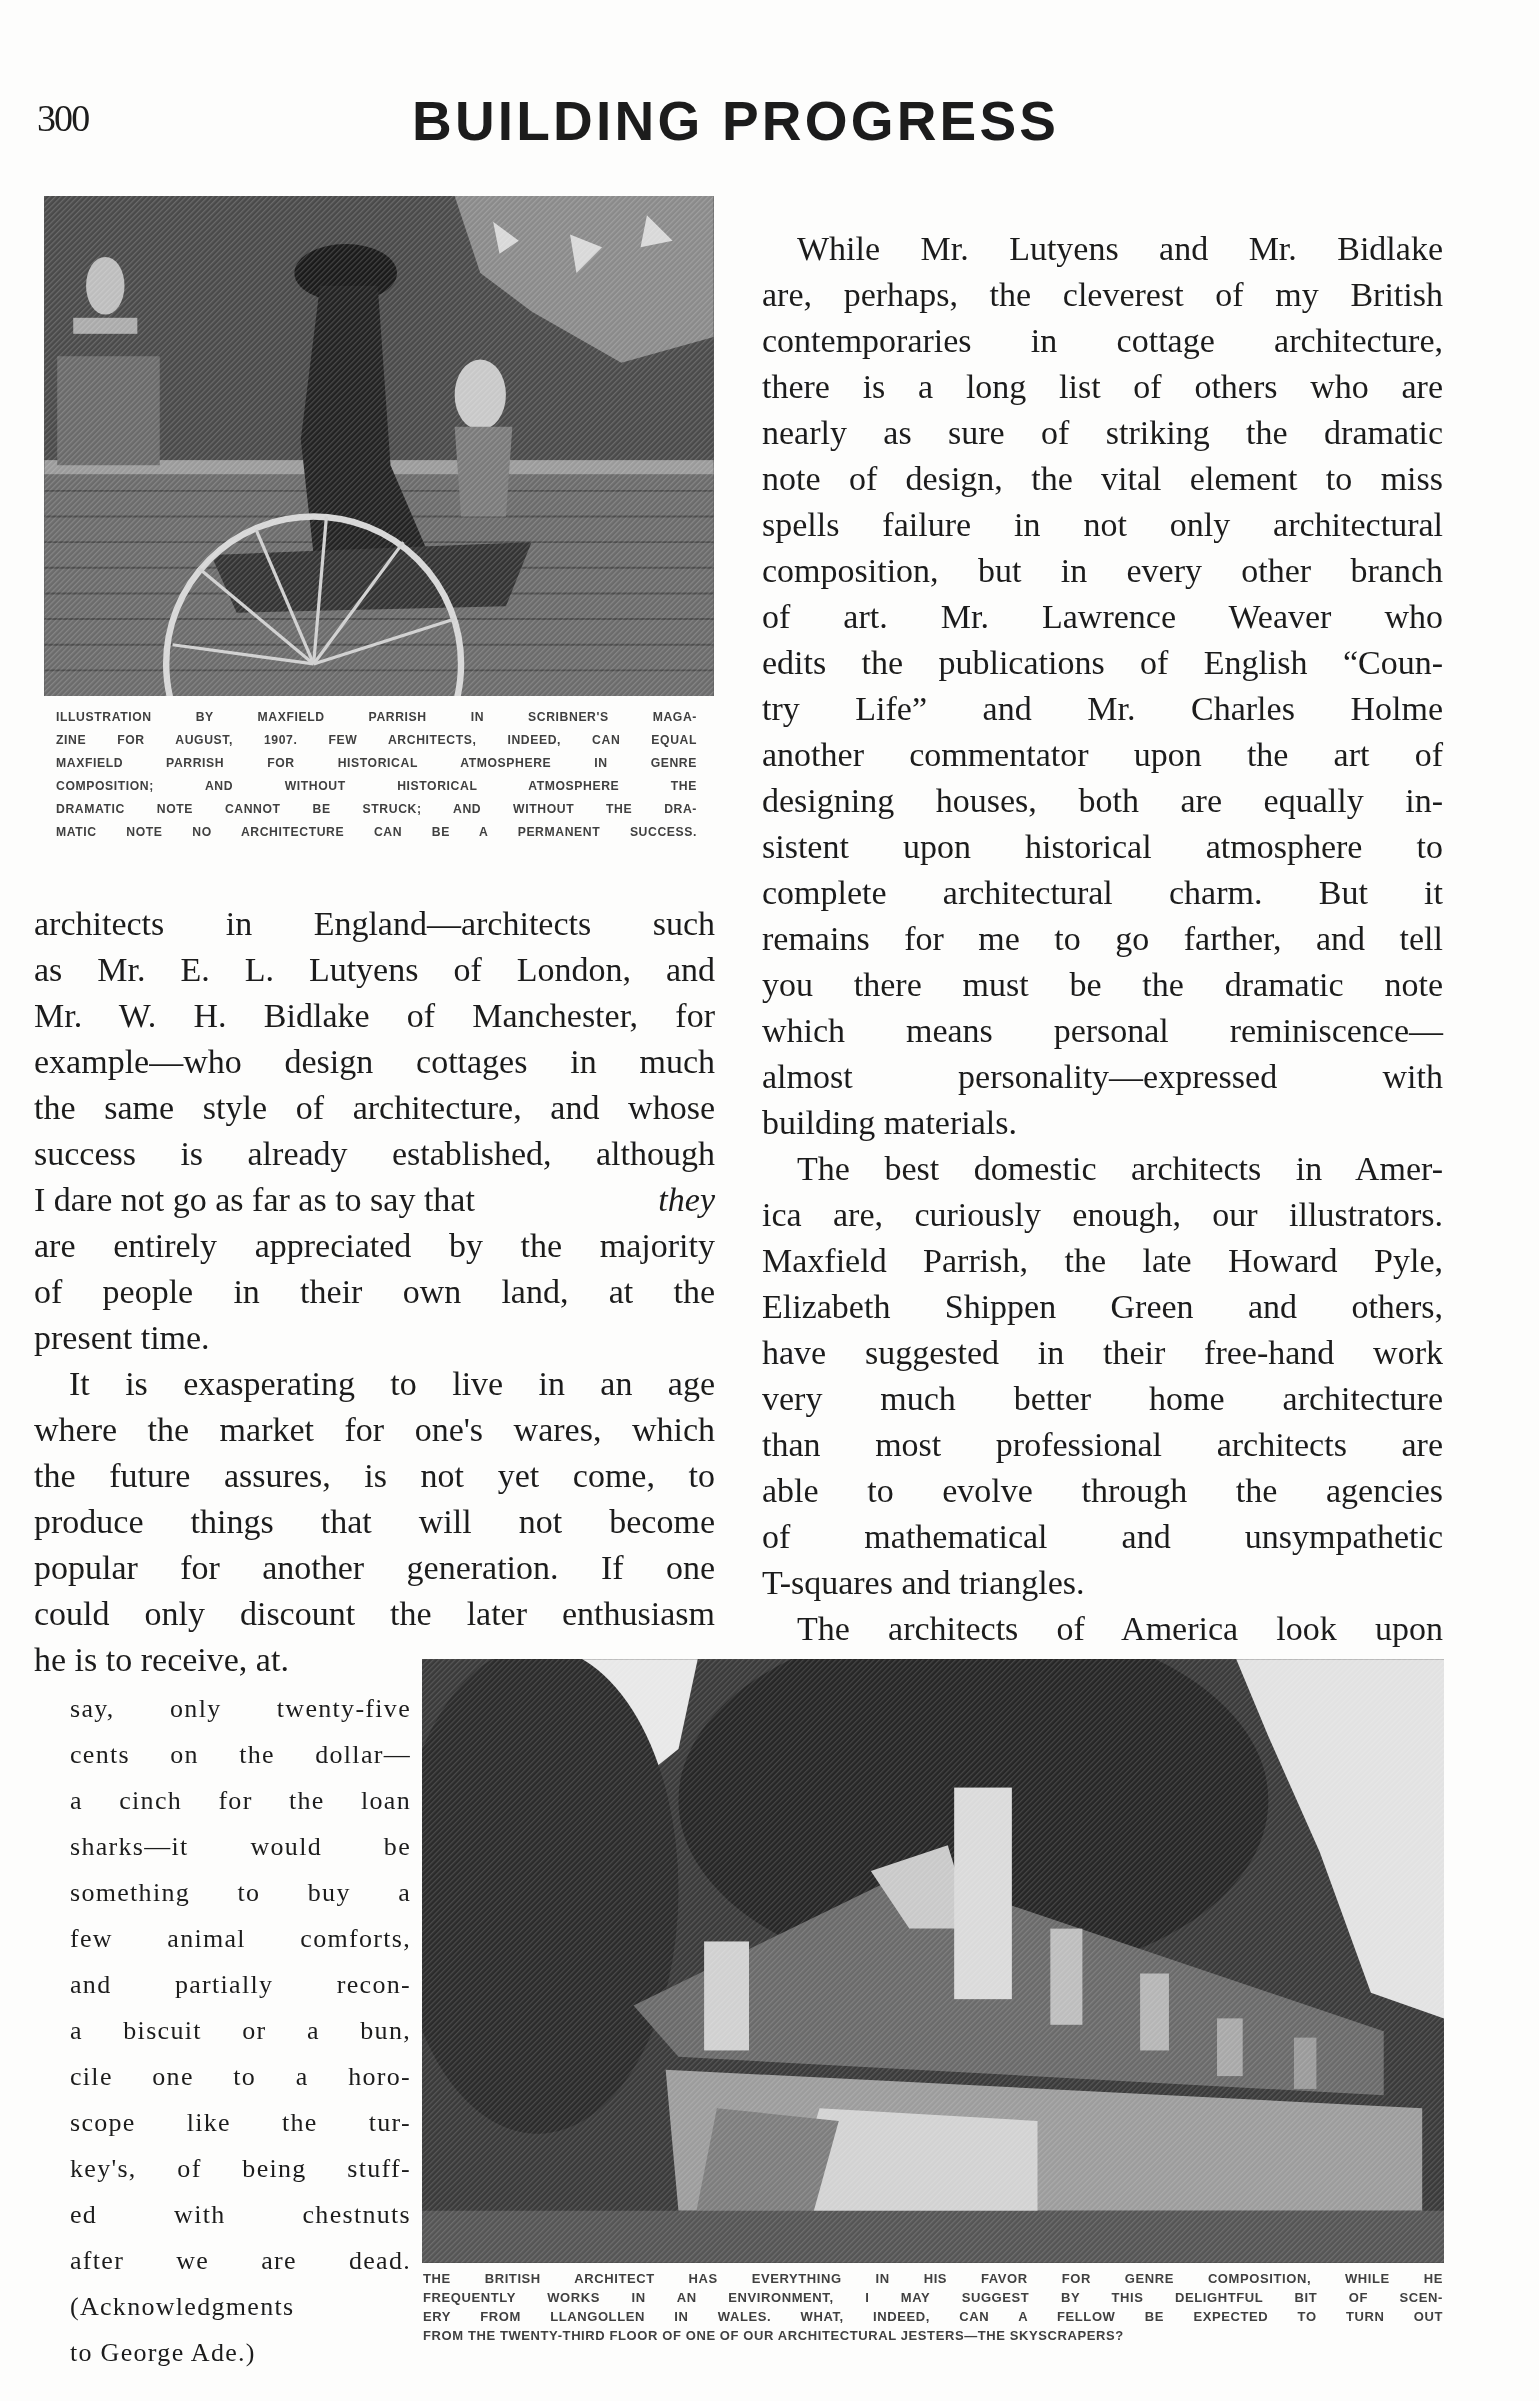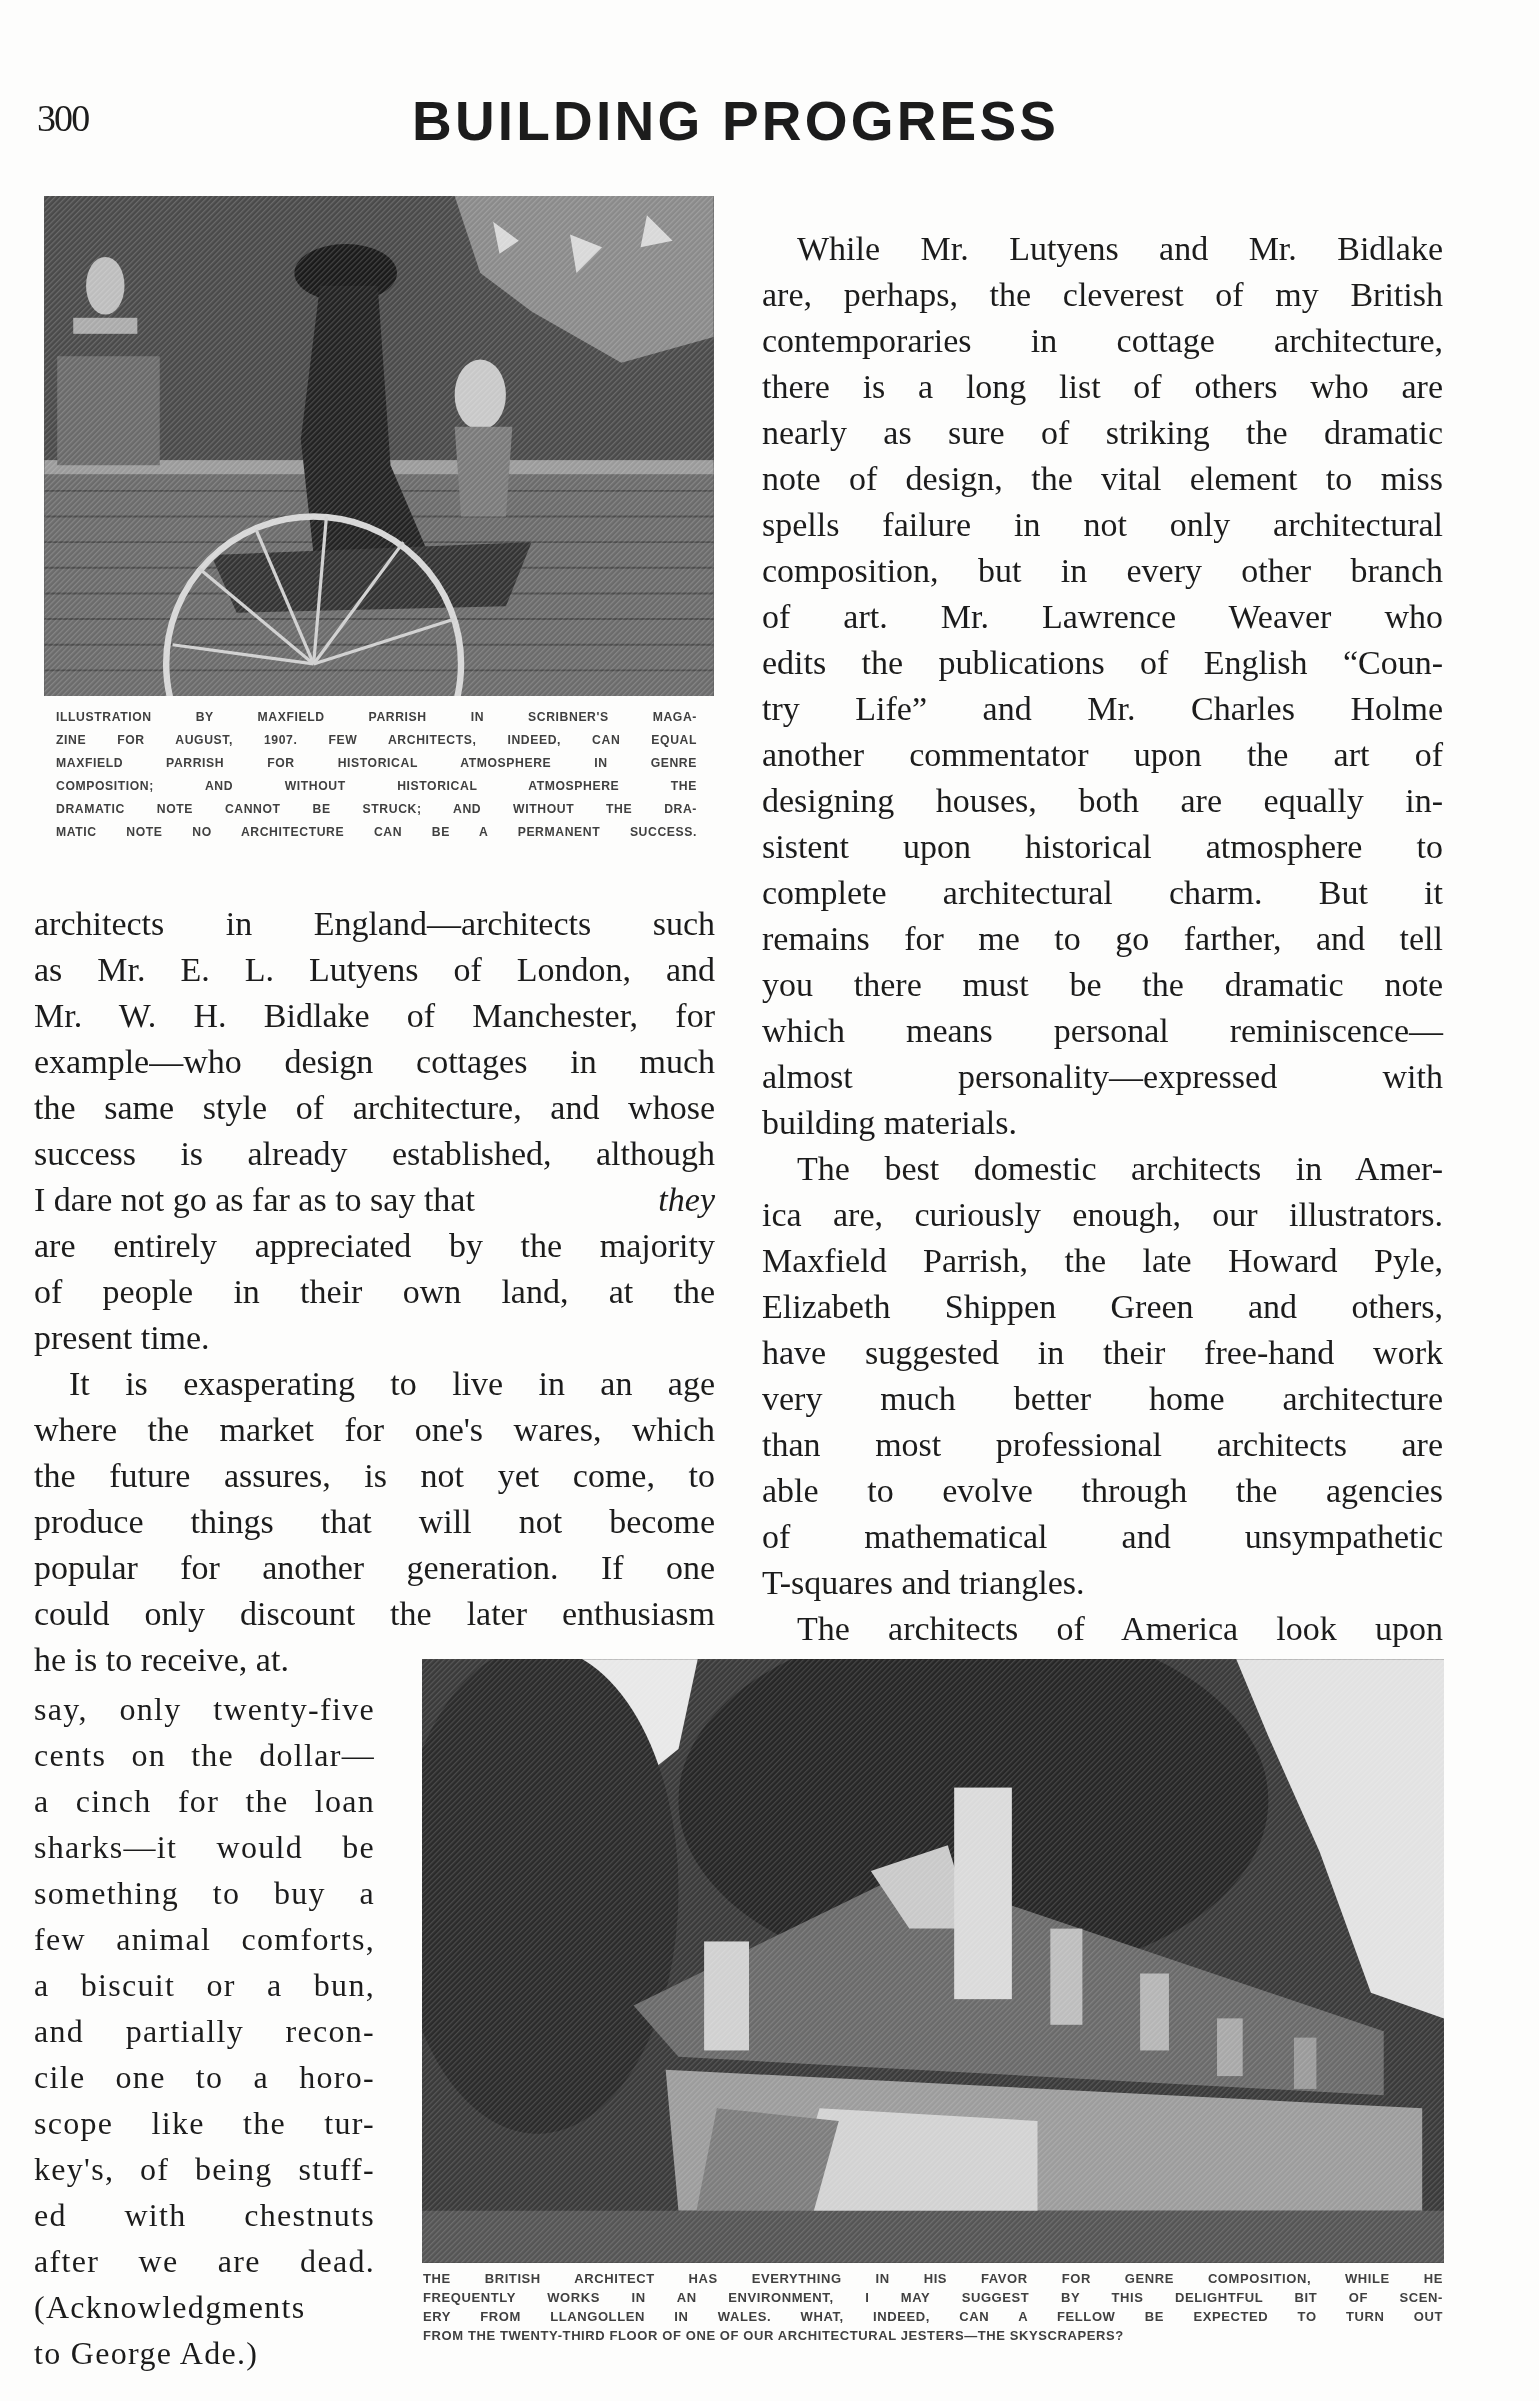--- a/index.html
+++ b/index.html
@@ -7,21 +7,21 @@
   .abs { position:absolute; }
   .pagenum { left:37px; top:96px; font-size:38px; font-family:"Liberation Serif",serif; letter-spacing:-1.9px; }
   .title { left:412px; top:89px; width:603px; font-family:"Liberation Sans","DejaVu Sans",sans-serif; font-weight:bold; font-size:55px; letter-spacing:3.2px; white-space:nowrap; }
   .photo { overflow:hidden; background:#555; }
   .caption { font-family:"Liberation Sans","DejaVu Sans",sans-serif; font-weight:bold; font-size:12.2px; line-height:23px; text-align:justify; text-align-last:justify; letter-spacing:0.6px; color:#404040; }
   .col { font-size:34px; line-height:46px; }
   .line { display:block; text-align:justify; text-align-last:justify; white-space:nowrap; height:46px; overflow:visible; }
   .line.last { text-align-last:left; }
   .line.indent { padding-left:35px; }
   .it { font-style:italic;margin-left:31px; }
-  .narrow { font-size:32px; letter-spacing:1.3px; }
+  .narrow { font-size:26px; letter-spacing:1.3px;margin-left:36px; }
 </style>
 </head>
 <body>
 
 <div class="abs pagenum">300</div>
 <div class="abs title">BUILDING PROGRESS</div>
 
 <div class="abs photo" style="left:44px; top:196px; width:670px; height:500px;">
   <svg width="670" height="500" viewBox="0 0 1044 780">
     <defs>
@@ -104,22 +104,22 @@
   <span class="line last">he is to receive, at.</span>
 </div>
 
 <div class="abs col narrow" style="left:34px; top:1686px; width:341px;">
   <span class="line">say, only twenty-five</span>
   <span class="line">cents on the dollar—</span>
   <span class="line">a cinch for the loan</span>
   <span class="line">sharks—it would be</span>
   <span class="line">something to buy a</span>
   <span class="line">few animal comforts,</span>
+  <span class="line">and partially recon-</span>
   <span class="line">a biscuit or a bun,</span>
-  <span class="line">and partially recon-</span>
   <span class="line">cile one to a horo-</span>
   <span class="line">scope like the tur-</span>
   <span class="line">key's, of being stuff-</span>
   <span class="line">ed with chestnuts</span>
   <span class="line">after we are dead.</span>
   <span class="line">(Acknowledgments</span>
   <span class="line last">to George Ade.)</span>
 </div>
 
 <div class="abs col" style="left:762px; top:190px; width:681px;margin-top:36px;">

